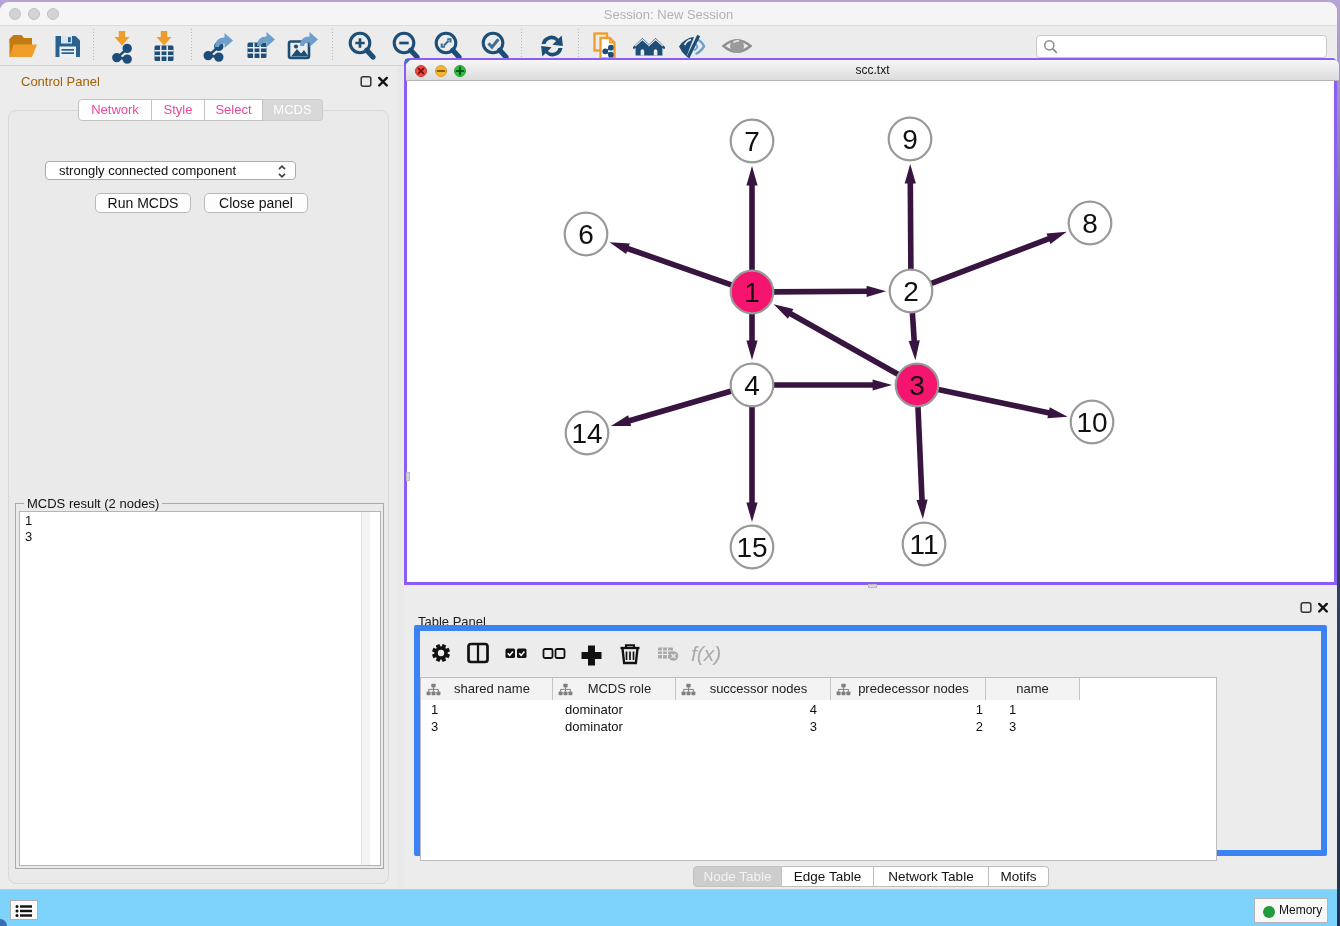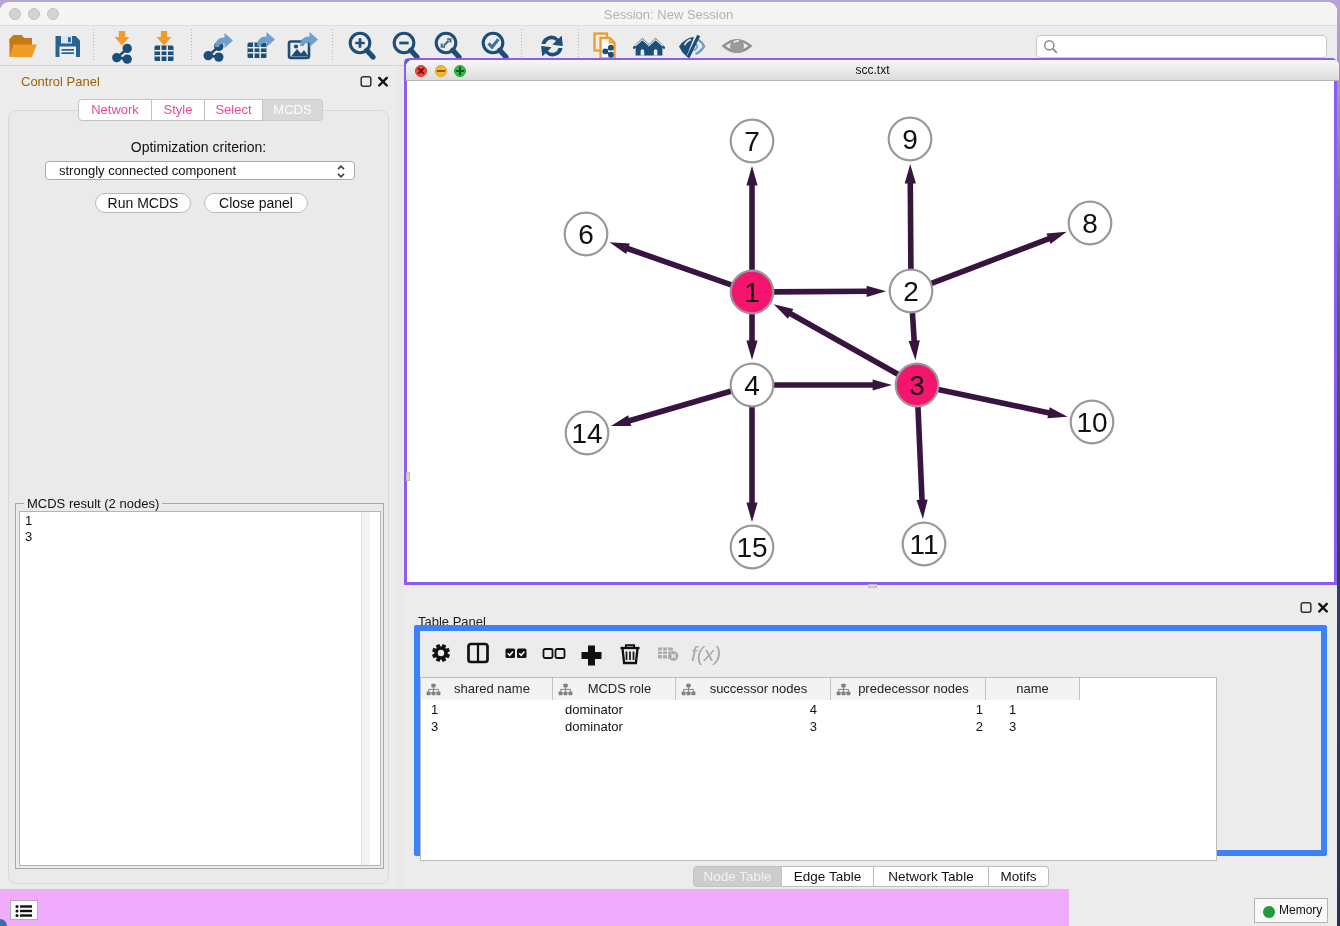--- a/index.html
+++ b/index.html
@@ -13,39 +13,39 @@
 #titletext { width:100%; text-align:center; top:5px; font-size:13px; color:#b2b2b2; }
 #toolbar { left:0; top:24px; width:1337px; height:40px; background:#ececec; border-bottom:1px solid #d4d4d4; }
 .sep { position:absolute; top:3px; height:33px; width:1px; background:repeating-linear-gradient(180deg,#b9b9b9 0 1px,transparent 1px 3px); }
 .ticon { position:absolute; top:4px; width:32px; height:34px; }
 #search { left:1036px; top:9px; width:291px; height:23px; background:#fff; border:1px solid #c9c9c9; border-radius:4px; }
 #leftpanel { left:0; top:64px; width:397px; height:823px; background:#ececec; }
 #cp-title { left:21px; top:8px; font-size:13px; color:#a16207; }
 #cp-body { left:8px; top:44px; width:381px; height:774px; background:#eaeaea; border:1px solid #d8d8d8; border-radius:8px; }
 .tabbtn { position:absolute; top:-12px; height:22px; background:#fff; border:1px solid #c2c2c2; font-size:13px; color:#ec4899; text-align:center; line-height:20px; }
 #optlabel { left:0; top:28px; width:100%; text-align:center; font-size:14px; color:#111; }
-#dropdown { left:36px; top:50px; width:310px; height:19px; background:#fff; border:1px solid #ababab; border-radius:4px; font-size:13px; color:#111; line-height:17px; padding-left:13px; }
-.pbtn { position:absolute; top:82px; height:20px; background:#fdfdfd; border:1px solid #b9b9b9; border-radius:10px; font-size:14px; color:#111; text-align:center; line-height:18px; }
+#dropdown { left:36px; top:50px; width:251px; height:19px; background:#fff; border:1px solid #ababab; border-radius:4px; font-size:13px; color:#111; line-height:17px; padding-left:13px; }
+.pbtn { position:absolute; top:82px; height:20px; background:#fdfdfd; border:1px solid #b9b9b9; border-radius:5px; font-size:14px; color:#111; text-align:center; line-height:18px; }
 #mcds-fs { left:6px; top:392px; width:369px; height:366px; border:1px solid #a9a9a9; }
 #mcds-leg { left:15px; top:385px; background:#eaeaea; padding:0 3px; font-size:13px; color:#111; }
 #mcds-white { left:10px; top:400px; width:362px; height:355px; background:#fff; border:1px solid #b5b5b5; font-size:13px; color:#111; line-height:16.4px; padding:1px 0 0 5px; }
 #mcds-scroll { left:352px; top:401px; width:9px; height:353px; background:#f4f4f4; border-left:1px solid #e2e2e2; }
 #vsplit { left:397px; top:64px; width:7px; height:821px; background:#e9e9e9; }
 #iframe-win { left:404px; top:56px; width:933px; height:527px; background:#fff; border:3px solid #8b5cf6; border-radius:5px 5px 0 0; }
 #iframe-title { left:-1px; top:-1px; width:933px; height:21px; background:linear-gradient(180deg,#f7f7f7,#dcdcdc); border-bottom:1px solid #b4b4b4; border-radius:5px 5px 0 0; }
 #iframe-text { width:100%; text-align:center; top:3px; font-size:12px; color:#111; }
 .mac { position:absolute; top:4.5px; width:12px; height:12px; border-radius:50%; }
 #tablepanel { left:404px; top:595px; width:933px; height:292px; background:#ececec; }
 #tp-title { left:14px; top:17px; font-size:13px; color:#1c1c1c; }
 #tp-box { left:10px; top:28px; width:913px; height:231px; background:#ececec; border:6px solid #3b82f6; border-radius:2px; }
 #tbl { left:0px; top:46px; width:797px; height:184px; background:#fff; border:1px solid #bdbdbd; }
 .th { position:absolute; top:0; height:22px; border-right:1px solid #c4c4c4; background:#f3f3f3; font-size:13px; color:#222; text-align:center; line-height:22px; }
 .td { position:absolute; font-size:13px; color:#111; height:17px; line-height:17px; }
 .btab { position:absolute; top:269px; height:21px; border:1px solid #bdbdbd; background:#fff; font-size:13.5px; color:#111; text-align:center; line-height:19px; }
-#statusbar { left:0; top:887px; width:1069px; height:37px; background:#f0abfc; border-top:1px solid #c8c8c8; }
+#statusbar { left:0; top:887px; width:1337px; height:37px; background:#7dd3fc; border-top:1px solid #c8c8c8; }
 #membtn { left:1254px; top:8px; width:74px; height:25px; background:#f8f8f8; border:1px solid #b4b4b4; font-size:12px; color:#111; }
 #listbtn { left:10px; top:10px; width:28px; height:20px; background:#fafafa; border:1px solid #b0b0b0; }
 #bluecorner { left:0; top:919px; width:7px; height:7px; background:#3a6db5; border-radius:0 7px 0 0; z-index:5; }
 text { font-family:"Liberation Sans",sans-serif; }
 </style></head>
 <body>
 <div id="backdrop" class="abs"></div>
 <div id="bluecorner" class="abs"></div>
 <div id="mainwin" class="abs">
   <div id="titlebar" class="abs">
@@ -193,21 +193,20 @@
         <rect x="1.2" y="1.7" width="9.6" height="9.6" rx="2" fill="none" stroke="#333" stroke-width="1.5"></rect>
       </svg>
 <svg class="abs" style="left:377px; top:9px;" width="12" height="13" viewBox="0 0 12 13">
         <path d="M2.2 2.9 L9.8 10.5 M9.8 2.9 L2.2 10.5" stroke="#111" stroke-width="2.4" stroke-linecap="round"></path>
       </svg>
     <div id="cp-body" class="abs">
       <div class="tabbtn" style="left:69px; width:74px; border-radius:4px 0 0 4px;">Network</div>
       <div class="tabbtn" style="left:143px; width:53px; border-left:none;">Style</div>
       <div class="tabbtn" style="left:196px; width:58px; border-left:none;">Select</div>
       <div class="tabbtn" style="left:254px; width:60px; border-left:none; border-radius:0 4px 4px 0; background:#d8d8d8; border-color:#cccccc; color:#fdfdfd;">MCDS</div>
-      <div id="optlabel" class="abs">Optimization criterion:</div>
       <div id="dropdown" class="abs">strongly connected component
         <svg width="10" height="13" style="position:absolute; right:8px; top:2.5px;" viewBox="0 0 10 13">
           <path d="M2 4.2 L5 1.2 L8 4.2 M2 8.8 L5 11.8 L8 8.8" fill="none" stroke="#444" stroke-width="1.7"></path>
           </svg>
       </div>
       <div class="pbtn" style="left:86px; width:96px;">Run MCDS</div>
       <div class="pbtn" style="left:195px; width:104px;">Close panel</div>
       <div id="mcds-fs" class="abs"></div>
       <div id="mcds-leg" class="abs">MCDS result (2 nodes)</div>
       <div id="mcds-white" class="abs">1<br>3</div>

